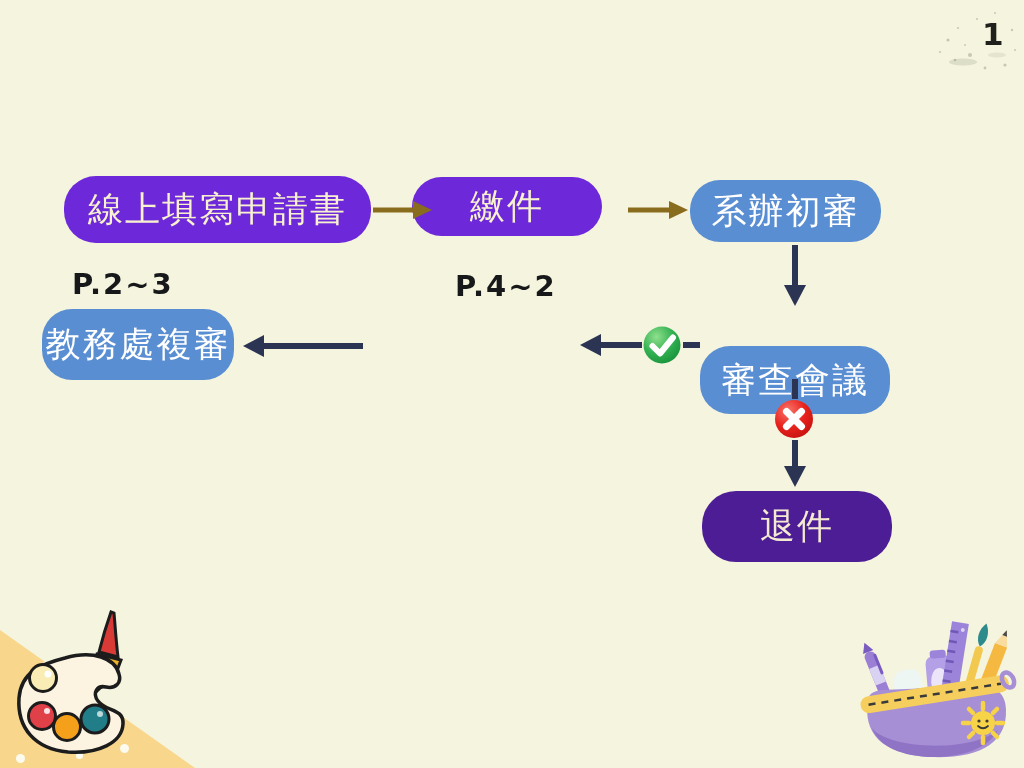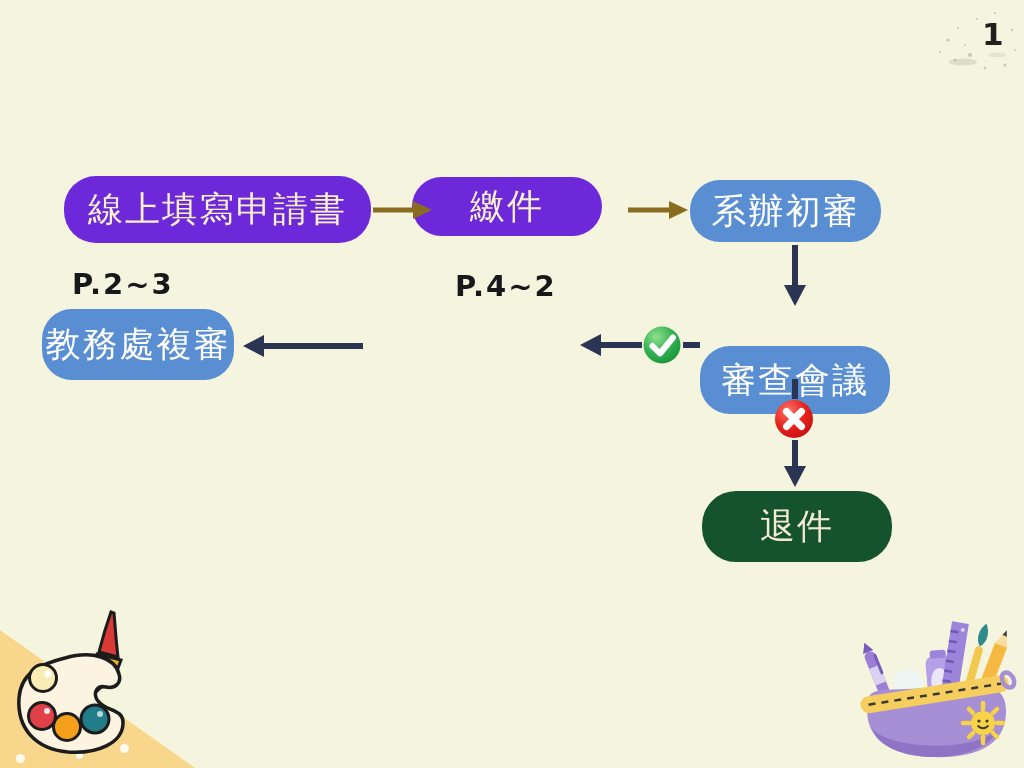--- a/index.html
+++ b/index.html
@@ -25,21 +25,21 @@
 
   .node {
     position:absolute;
     display:flex; align-items:center; justify-content:center;
     text-align:center;
     font-size:35px; letter-spacing:2px;
     font-family:"Liberation Sans", sans-serif;
   }
   .node.olive { background:#6d28d9; color:#f8f1d0; border-radius:32px; }
   .node.blue  { background:#5a8ed2; color:#ffffff; border-radius:30px; }
-  .node.red   { background:#14532d; color:#f4ead2; border-radius:34px; }
+  .node.red   { background:#4c1d95; color:#f4ead2; border-radius:34px; }
 
   #node-online  { left:64px;  top:176px; width:307px; height:67px; }
   #node-submit  { left:412px; top:177px; width:190px; height:59px; }
   #node-initial { left:690px; top:180px; width:191px; height:62px; }
   #node-meeting { left:700px; top:310px; width:190px; height:68px;margin-top:36px; }
   #node-review  { left:365px; top:312px; width:210px; height:68px; }
   #node-archive { left:42px;  top:309px; width:192px; height:71px; }
   #node-reject  { left:702px; top:491px; width:190px; height:71px; }
 
   .note {

